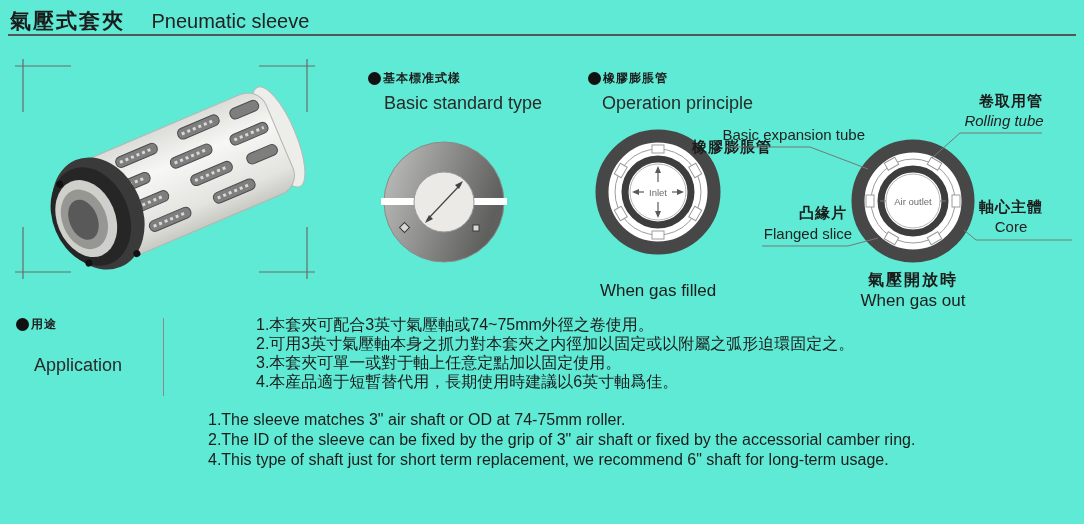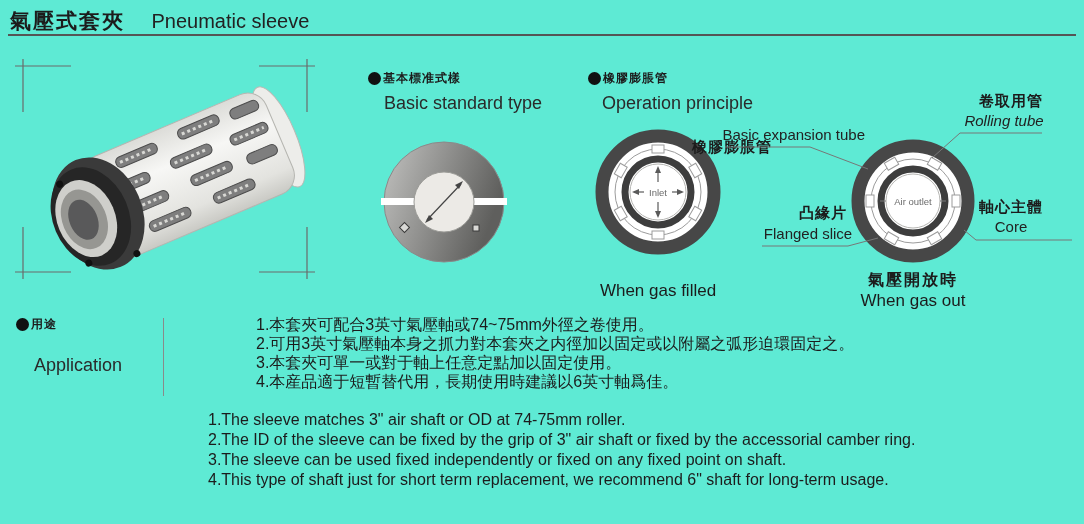--- a/index.html
+++ b/index.html
@@ -215,17 +215,16 @@
   <div class="abs" style="left:208px;top:315px;margin-left:48px;">
     <div class="note">1.本套夾可配合3英寸氣壓軸或74~75mm外徑之卷使用。</div>
     <div class="note">2.可用3英寸氣壓軸本身之抓力對本套夾之内徑加以固定或以附屬之弧形迫環固定之。</div>
     <div class="note">3.本套夾可單一或對于軸上任意定點加以固定使用。</div>
     <div class="note">4.本産品適于短暫替代用，長期使用時建議以6英寸軸爲佳。</div>
   </div>
 
   <div class="abs" style="left:208px;top:410px;">
     <div class="note-en">1.The sleeve matches 3" air shaft or OD at 74-75mm roller.</div>
     <div class="note-en">2.The ID of the sleeve can be fixed by the grip of 3" air shaft or fixed by the accessorial camber ring.</div>
-    <div class="note-en">3.The sleeve can be used fixed independently or fixed on any fixed point on shaft.</div>
     <div class="note-en">4.This type of shaft just for short term replacement, we recommend 6" shaft for long-term usage.</div>
   </div>
 
 </div>
 
 </body></html>

